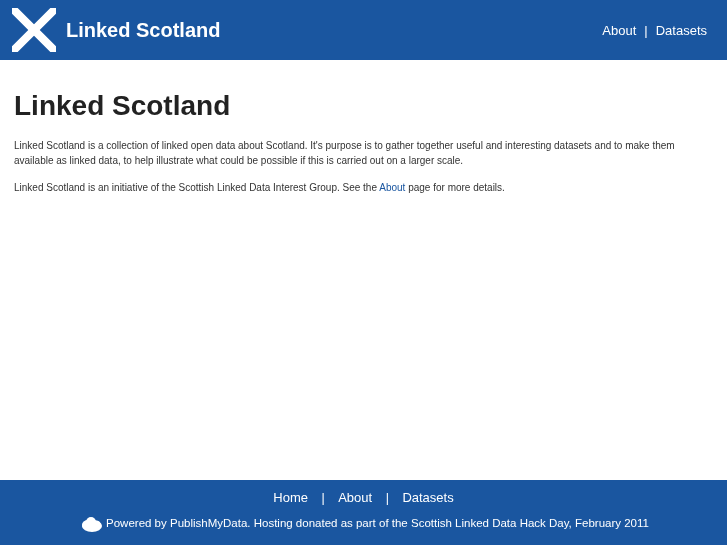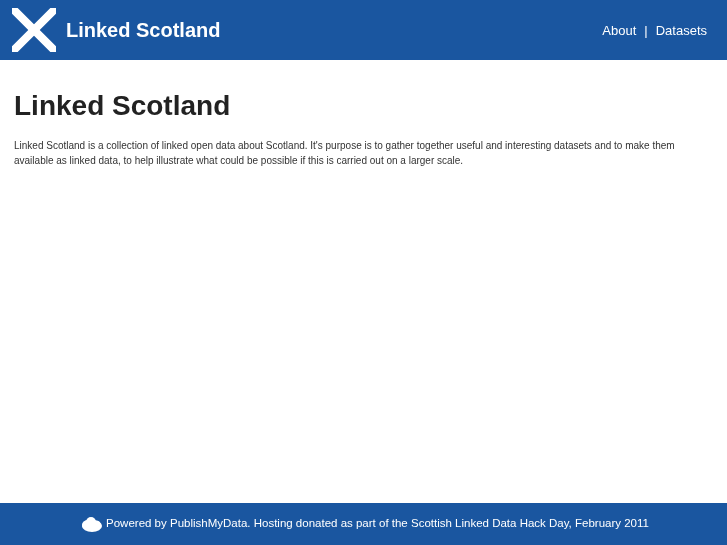--- a/index.html
+++ b/index.html
@@ -113,23 +113,33 @@
     <a class="nav-link">Datasets</a>
   </div>
 </div>
 
 <div id="main">
   <h1 id="page-heading">Linked Scotland</h1>
 
   <p class="content-para">Linked Scotland is a collection of linked open data about Scotland. It's purpose is to gather together useful and interesting datasets and to make them available as linked data, to help illustrate what could be possible if this is carried out on a larger scale.</p>
 
 
+  <p class="content-para">
+    <span>Linked Scotland is an initiative of the Scottish Linked Data Interest Group. See the </span><a class="content-link">About</a><span> page for more details.</span>
+  </p>
 </div>
 
 <div id="footer">
+  <div id="footer-nav">
+    <a class="nav-link" style="color:#fff;">Home</a>
+    <span style="color:#fff;">|</span>
+    <a class="nav-link" style="color:#fff;">About</a>
+    <span style="color:#fff;">|</span>
+    <a class="nav-link" style="color:#fff;">Datasets</a>
+  </div>
   <div id="footer-powered">
 
     <svg width="28" height="20" viewBox="0 0 28 20" xmlns="http://www.w3.org/2000/svg">
       <ellipse cx="14" cy="13" rx="10" ry="6" fill="white"></ellipse>
       <ellipse cx="10" cy="12" rx="6" ry="5" fill="white"></ellipse>
       <ellipse cx="18" cy="12" rx="5" ry="4.5" fill="white"></ellipse>
       <ellipse cx="13" cy="9" rx="5" ry="5" fill="white"></ellipse>
     </svg>
     <span style="color:#fff; font-size:11.5px;">Powered by PublishMyData. Hosting donated as part of the Scottish Linked Data Hack Day, February 2011</span>
   </div>

